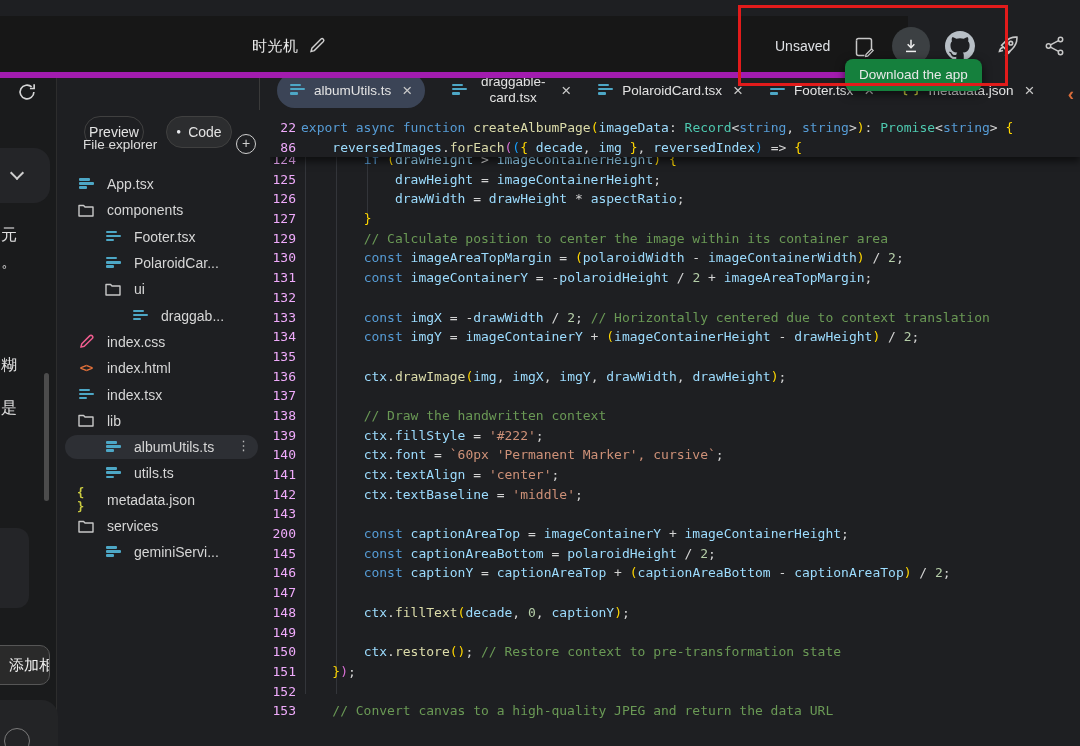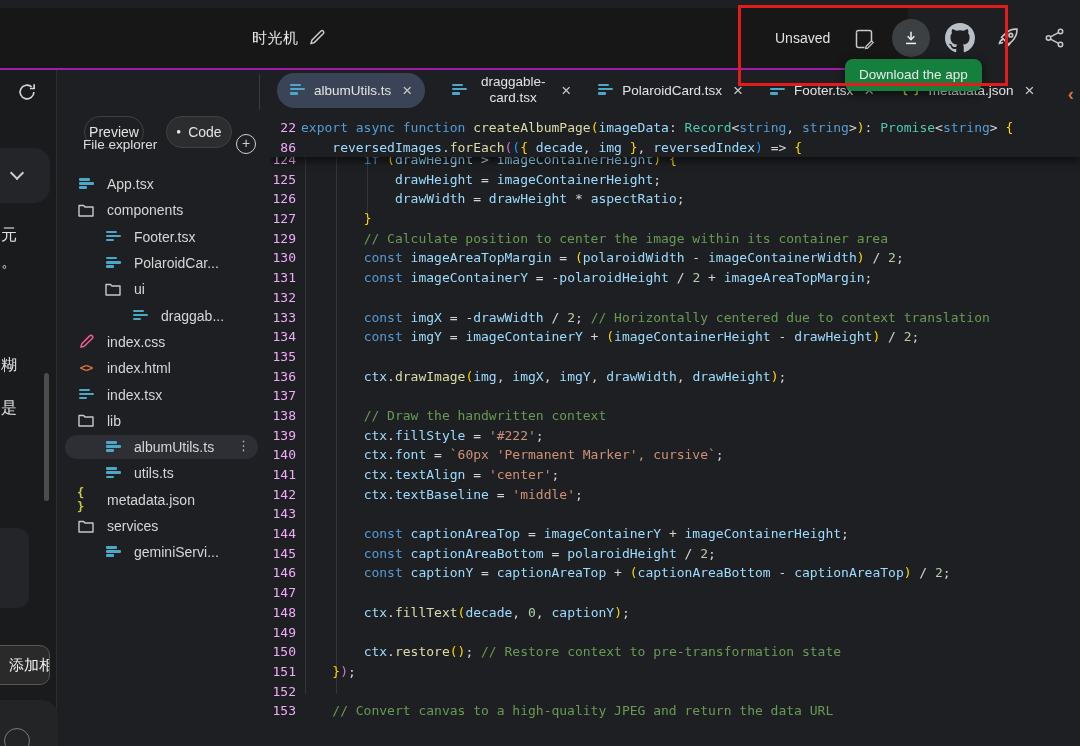--- a/index.html
+++ b/index.html
@@ -1,22 +1,22 @@
 <!DOCTYPE html>
 <html><head>
 <meta charset="utf-8">
 <style>
   * { box-sizing: border-box; margin: 0; padding: 0; }
   html,body { width:1080px; height:746px; background:#1e1f22; overflow:hidden;
     font-family:"Liberation Sans", sans-serif; }
   #stage { position:relative; width:1080px; height:746px; background:#1e1f22; }
 
   
-  .header { position:absolute; left:0; top:8px; width:908px; height:62px;
-    background:#171717; border-bottom:2px solid #a21caf; z-index:20; }
+  .header { position:absolute; left:0; top:16px; width:908px; height:62px;
+    background:#171717; border-bottom:6px solid #a21caf; z-index:20; }
   .app-title { position:absolute; left:252px; top:21px; font-size:15px; color:#eaeaea; letter-spacing:.5px; }
   .title-edit { position:absolute; left:308px; top:20px; width:20px; height:20px; cursor:pointer; }
   .unsaved { position:absolute; left:775px; top:22px; font-size:14px; color:#dfe1e5; }
   .hicon { position:absolute; cursor:pointer; }
   .dl-circle { position:absolute; left:892px; top:11px; width:38px; height:38px;
     border-radius:50%; background:#3c4043; display:flex; align-items:center; justify-content:center; cursor:pointer; }
 
   .red-box { position:absolute; left:738px; top:5px; width:270px; height:81px;
     border:3px solid #e21b1b; z-index:60; pointer-events:none; }
   .tooltip { position:absolute; left:845px; top:59px; height:32px; line-height:32px;
@@ -408,21 +408,21 @@
         <div class="cl"><span class="ln">134</span><span class="ct"><span class="tk-w">        </span><span class="tk-k">const</span><span class="tk-w"> </span><span class="tk-v">imgY</span><span class="tk-w"> = </span><span class="tk-v">imageContainerY</span><span class="tk-w"> + </span><span class="tk-g">(</span><span class="tk-v">imageContainerHeight</span><span class="tk-w"> - </span><span class="tk-v">drawHeight</span><span class="tk-g">)</span><span class="tk-w"> / </span><span class="tk-n">2</span><span class="tk-w">;</span></span></div>
         <div class="cl"><span class="ln">135</span><span class="ct"></span></div>
         <div class="cl"><span class="ln">136</span><span class="ct"><span class="tk-w">        </span><span class="tk-v">ctx</span><span class="tk-w">.</span><span class="tk-f">drawImage</span><span class="tk-g">(</span><span class="tk-v">img</span><span class="tk-w">, </span><span class="tk-v">imgX</span><span class="tk-w">, </span><span class="tk-v">imgY</span><span class="tk-w">, </span><span class="tk-v">drawWidth</span><span class="tk-w">, </span><span class="tk-v">drawHeight</span><span class="tk-g">)</span><span class="tk-w">;</span></span></div>
         <div class="cl"><span class="ln">137</span><span class="ct"></span></div>
         <div class="cl"><span class="ln">138</span><span class="ct"><span class="tk-w">        </span><span class="tk-c">// Draw the handwritten context</span></span></div>
         <div class="cl"><span class="ln">139</span><span class="ct"><span class="tk-w">        </span><span class="tk-v">ctx</span><span class="tk-w">.</span><span class="tk-v">fillStyle</span><span class="tk-w"> = </span><span class="tk-s">'#222'</span><span class="tk-w">;</span></span></div>
         <div class="cl"><span class="ln">140</span><span class="ct"><span class="tk-w">        </span><span class="tk-v">ctx</span><span class="tk-w">.</span><span class="tk-v">font</span><span class="tk-w"> = </span><span class="tk-s">`60px 'Permanent Marker', cursive`</span><span class="tk-w">;</span></span></div>
         <div class="cl"><span class="ln">141</span><span class="ct"><span class="tk-w">        </span><span class="tk-v">ctx</span><span class="tk-w">.</span><span class="tk-v">textAlign</span><span class="tk-w"> = </span><span class="tk-s">'center'</span><span class="tk-w">;</span></span></div>
         <div class="cl"><span class="ln">142</span><span class="ct"><span class="tk-w">        </span><span class="tk-v">ctx</span><span class="tk-w">.</span><span class="tk-v">textBaseline</span><span class="tk-w"> = </span><span class="tk-s">'middle'</span><span class="tk-w">;</span></span></div>
         <div class="cl"><span class="ln">143</span><span class="ct"></span></div>
-        <div class="cl"><span class="ln">144</span><span class="ct"><span class="tk-w">        </span><span class="tk-k">const</span><span class="tk-w"> </span><span class="tk-v">captionAreaTop</span><span class="tk-w"> = </span><span class="tk-v">imageContainerY</span><span class="tk-w"> + </span><span class="tk-v">imageContainerHeight</span><span class="tk-w">;</span></span></div>
+        <div class="cl"><span class="ln">200</span><span class="ct"><span class="tk-w">        </span><span class="tk-k">const</span><span class="tk-w"> </span><span class="tk-v">captionAreaTop</span><span class="tk-w"> = </span><span class="tk-v">imageContainerY</span><span class="tk-w"> + </span><span class="tk-v">imageContainerHeight</span><span class="tk-w">;</span></span></div>
         <div class="cl"><span class="ln">145</span><span class="ct"><span class="tk-w">        </span><span class="tk-k">const</span><span class="tk-w"> </span><span class="tk-v">captionAreaBottom</span><span class="tk-w"> = </span><span class="tk-v">polaroidHeight</span><span class="tk-w"> / </span><span class="tk-n">2</span><span class="tk-w">;</span></span></div>
         <div class="cl"><span class="ln">146</span><span class="ct"><span class="tk-w">        </span><span class="tk-k">const</span><span class="tk-w"> </span><span class="tk-v">captionY</span><span class="tk-w"> = </span><span class="tk-v">captionAreaTop</span><span class="tk-w"> + </span><span class="tk-g">(</span><span class="tk-v">captionAreaBottom</span><span class="tk-w"> - </span><span class="tk-v">captionAreaTop</span><span class="tk-g">)</span><span class="tk-w"> / </span><span class="tk-n">2</span><span class="tk-w">;</span></span></div>
         <div class="cl"><span class="ln">147</span><span class="ct"></span></div>
         <div class="cl"><span class="ln">148</span><span class="ct"><span class="tk-w">        </span><span class="tk-v">ctx</span><span class="tk-w">.</span><span class="tk-f">fillText</span><span class="tk-g">(</span><span class="tk-v">decade</span><span class="tk-w">, </span><span class="tk-n">0</span><span class="tk-w">, </span><span class="tk-v">captionY</span><span class="tk-g">)</span><span class="tk-w">;</span></span></div>
         <div class="cl"><span class="ln">149</span><span class="ct"></span></div>
         <div class="cl"><span class="ln">150</span><span class="ct"><span class="tk-w">        </span><span class="tk-v">ctx</span><span class="tk-w">.</span><span class="tk-f">restore</span><span class="tk-g">()</span><span class="tk-w">; </span><span class="tk-c">// Restore context to pre-transformation state</span></span></div>
         <div class="cl"><span class="ln">151</span><span class="ct"><span class="tk-w">    </span><span class="tk-g">}</span><span class="tk-m">)</span><span class="tk-w">;</span></span></div>
         <div class="cl"><span class="ln">152</span><span class="ct"></span></div>
         <div class="cl"><span class="ln">153</span><span class="ct"><span class="tk-w">    </span><span class="tk-c">// Convert canvas to a high-quality JPEG and return the data URL</span></span></div>
       </div>

